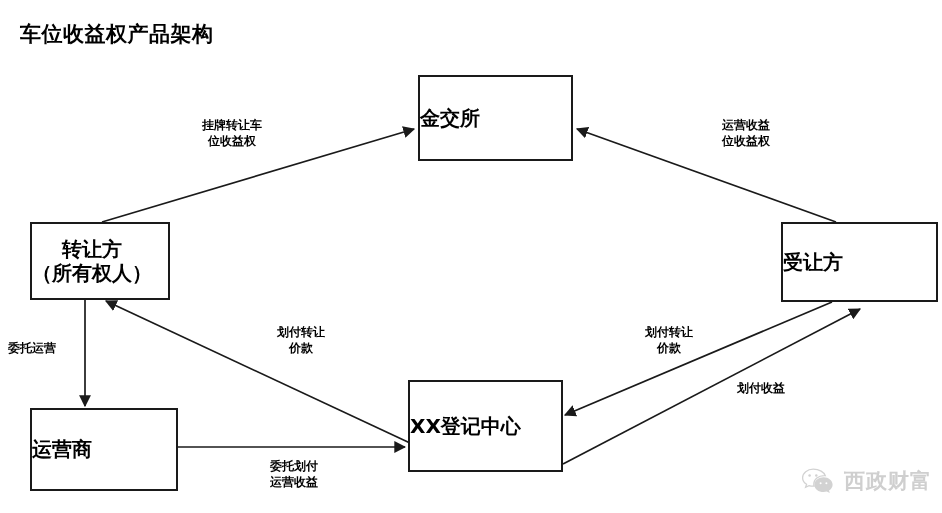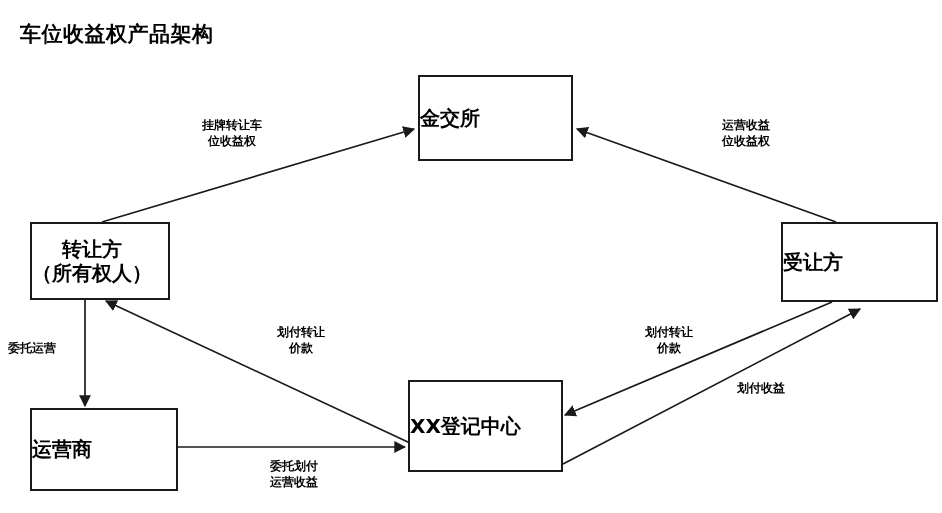--- a/index.html
+++ b/index.html
@@ -138,14 +138,27 @@
 价款</div>
 
   <div class="edge-label" style="left:618px; top:325px; width:102px;">划付转让
 价款</div>
 
   <div class="edge-label" style="left:718px; top:381px; width:86px;">划付收益</div>
 
   <div class="edge-label" style="left:243px; top:459px; width:102px;">委托划付
 运营收益</div>
 
+  <div id="watermark">
+    <span>
+      <svg width="34" height="28" viewBox="0 0 34 28" xmlns="http://www.w3.org/2000/svg">
+        <path d="M12.2 2.2C6.3 2.2 1.6 6.0 1.6 10.7c0 2.7 1.6 5.1 4.0 6.6l-1.0 3.0 3.4-1.7c1.3 0.4 2.7 0.6 4.2 0.6 0.3 0 0.6 0 0.9 0-0.2-0.7-0.3-1.4-0.3-2.1 0-4.7 4.6-8.5 10.3-8.5 0.4 0 0.8 0 1.2 0.1C23.2 5.2 18.3 2.2 12.2 2.2z" fill="none" stroke="#d2d2d2" stroke-width="1.3"></path>
+        <circle cx="8.6" cy="8.6" r="1.25" fill="#d2d2d2"></circle>
+        <circle cx="15.3" cy="8.6" r="1.25" fill="#d2d2d2"></circle>
+        <path d="M22.6 10.3c-5.1 0-9.2 3.3-9.2 7.4 0 4.1 4.1 7.4 9.2 7.4 1.1 0 2.2-0.2 3.2-0.5l3.0 1.5-0.8-2.6c2.2-1.4 3.6-3.5 3.6-5.8C31.6 13.6 27.6 10.3 22.6 10.3z" fill="#d2d2d2"></path>
+        <circle cx="19.6" cy="16.2" r="1.0" fill="#ffffff"></circle>
+        <circle cx="25.4" cy="16.2" r="1.0" fill="#ffffff"></circle>
+      </svg>
+    </span>
+    <span>西政财富</span>
+  </div>
 
 </div>
 
 </body></html>

